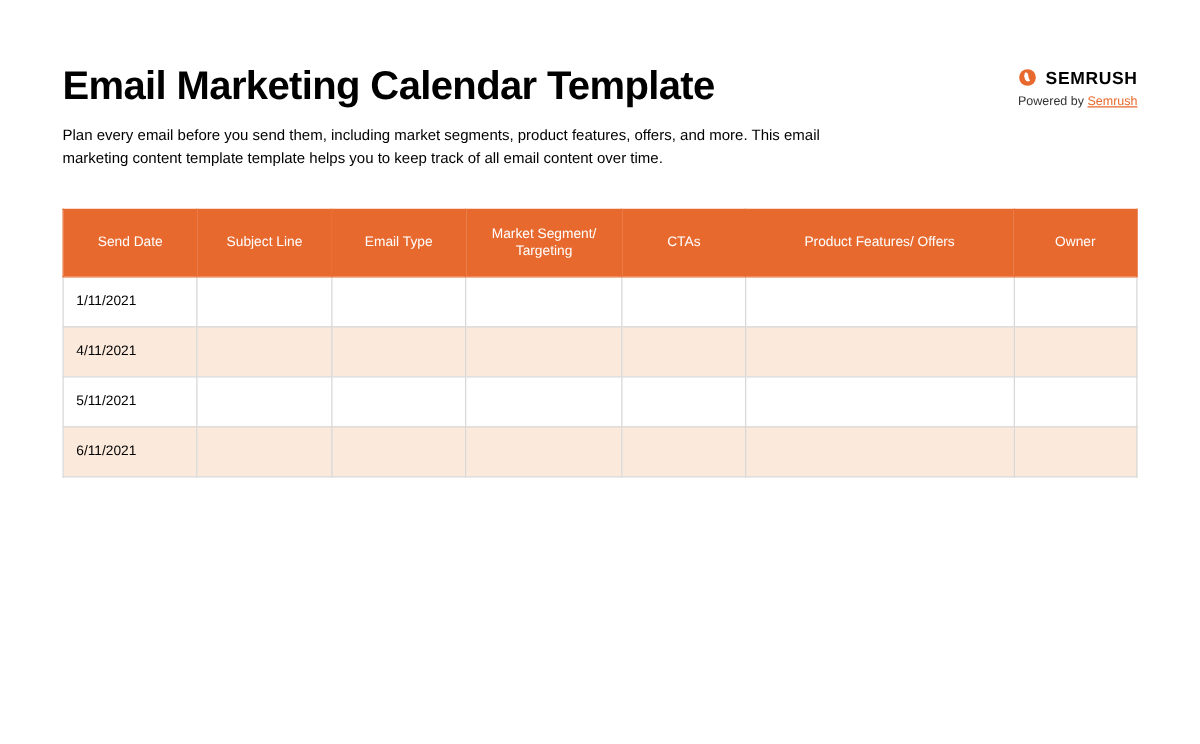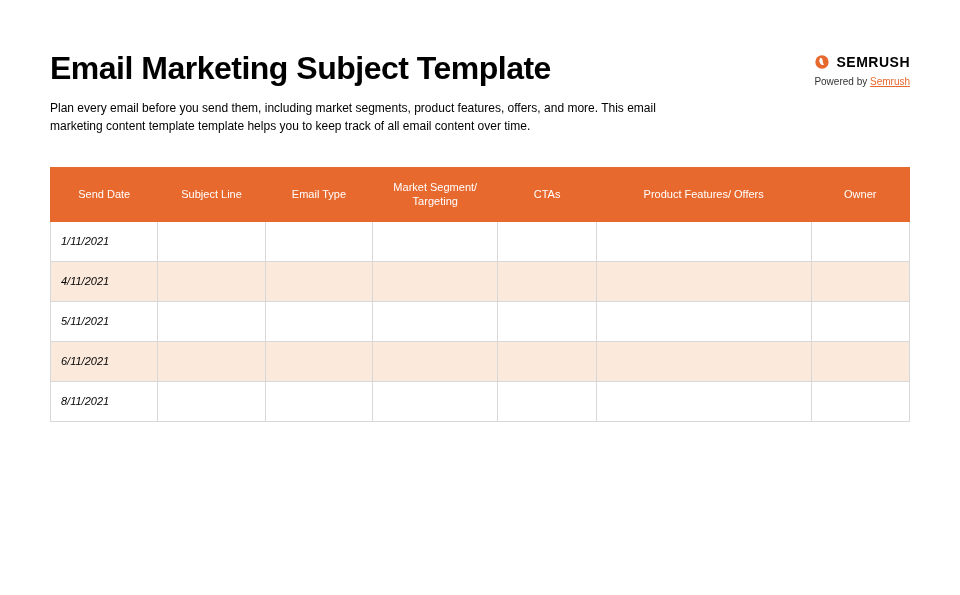--- a/index.html
+++ b/index.html
@@ -78,41 +78,40 @@
       font-size: 11px;
       line-height: 1.3;
     }
     .calendar-table td {
       border: 1px solid #d8d8d8;
       padding: 12px 10px;
       font-size: 11px;
       color: #000;
       text-align: left;
       height: 40px;
-      font-style: italic;
     }
     .calendar-table tbody tr:nth-child(even) td {
       background: #fbe9db;
     }
     .calendar-table tbody tr:nth-child(odd) td {
       background: #fff;
     }
     .col-send-date { width: 12%; }
     .col-subject { width: 12%; }
     .col-email-type { width: 12%; }
     .col-segment { width: 14%; }
     .col-ctas { width: 11%; }
     .col-product { width: 24%; }
     .col-owner { width: 11%; }
   </style>
 </head>
 <body>
 
 <div class="header">
-  <h1 class="title">Email Marketing Subject Template</h1>
+  <h1 class="title">Email Marketing Calendar Template</h1>
   <div class="brand-area">
     <div class="brand-logo">
       <span class="brand-icon">
         <svg width="16" height="16" viewBox="0 0 24 24" fill="none">
           <circle cx="12" cy="12" r="10" fill="#e8692e"></circle>
           <path d="M 9 6 Q 7 10 9 14 Q 11 18 15 16 Q 13 13 13 10 Q 13 7 11 6 Z" fill="#fff"></path>
         </svg>
       </span>
       <span class="brand-text">SEMRUSH</span>
     </div>
@@ -166,23 +165,14 @@
       </tr>
       <tr>
         <td>6/11/2021</td>
         <td></td>
         <td></td>
         <td></td>
         <td></td>
         <td></td>
         <td></td>
       </tr>
-      <tr>
-        <td>8/11/2021</td>
-        <td></td>
-        <td></td>
-        <td></td>
-        <td></td>
-        <td></td>
-        <td></td>
-      </tr>
     </tbody>
 </table>
 
 </body></html>

